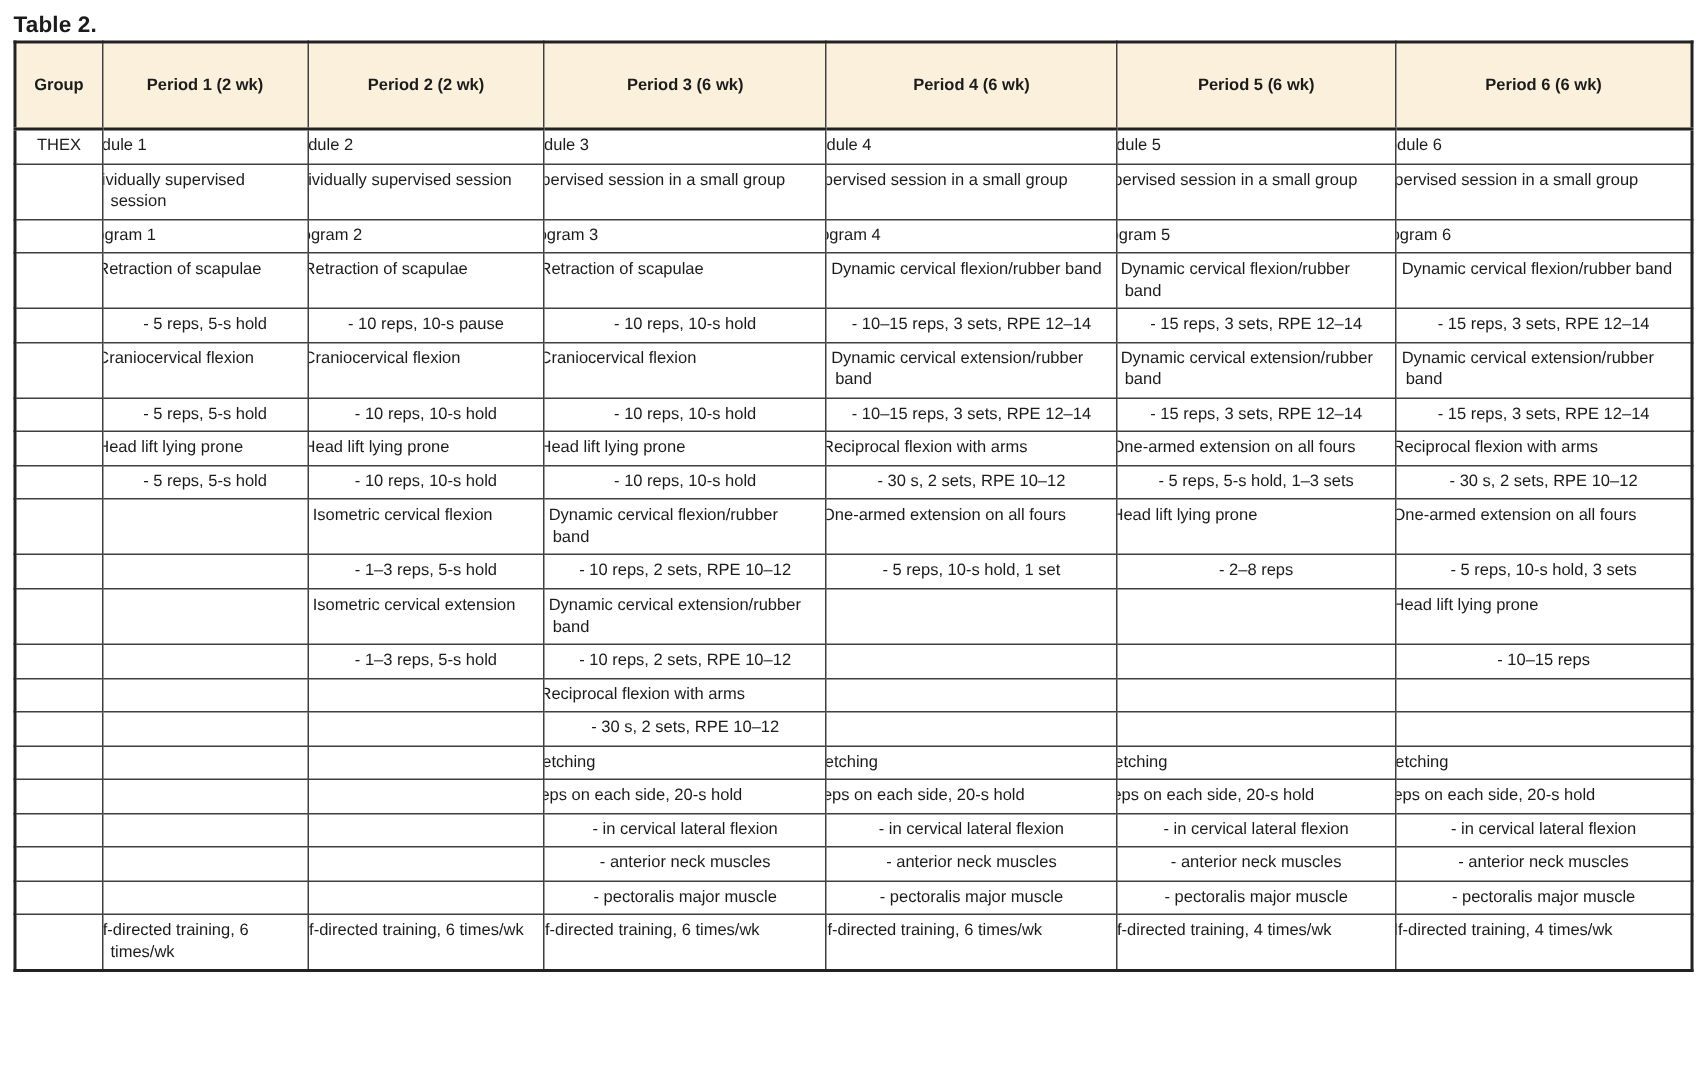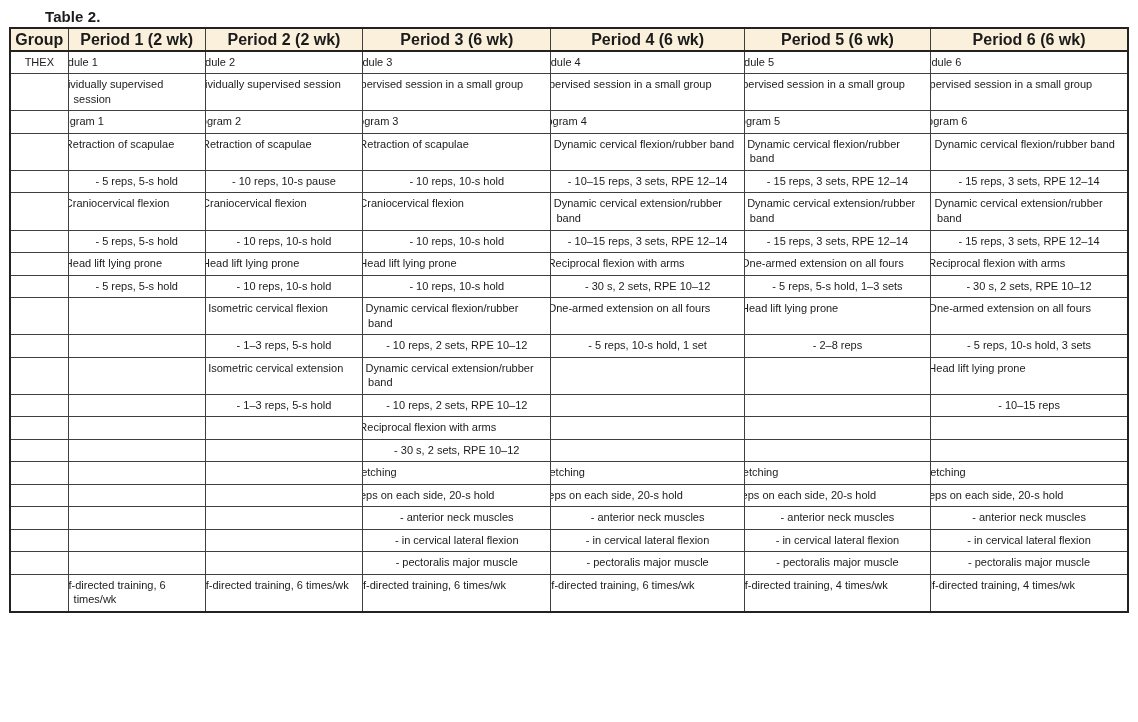--- a/index.html
+++ b/index.html
@@ -16,21 +16,20 @@
     width: 1138px;
     height: 722px;
     box-sizing: border-box;
     padding: 8px 6px 0 9px;
   }
   .table-label {
     font-size: 15px;
     font-weight: bold;
     line-height: 1.25;
     letter-spacing: 0.1px;
-    margin-left: 36px;
   }
   .table-caption {
     font-size: 12.5px;
     line-height: 1.35;
     margin-top: 1px;
     margin-bottom: 7px;
   }
   .fn-mark {
     font-style: italic;
     font-size: 9px;
@@ -47,22 +46,22 @@
     font-size: 11px;
     line-height: 1.32;
     padding: 3px 5px 4px 5px;
     overflow: hidden;
     box-sizing: border-box;
   }
   table.thex thead th {
     background: #faf0dc;
     font-weight: bold;
     text-align: center;
-    font-size: 16px;
-    padding: 0 2px;
+    font-size: 11px;
+    padding: 21px 2px;
     border-bottom: 2px solid #222222;
   }
   
   col.c0 { width: 58px; }
   col.c1 { width: 137px; }
   col.c2 { width: 157px; }
   col.c3 { width: 188px; }
   col.c4 { width: 193px; }
   col.c5 { width: 186px; }
   col.c6 { width: 197px; }
@@ -262,33 +261,33 @@
           <td class="cell-name"></td>
           <td class="cell-name">3 reps on each side, 20-s hold</td>
           <td class="cell-name">3 reps on each side, 20-s hold</td>
           <td class="cell-name">3 reps on each side, 20-s hold</td>
           <td class="cell-name">3 reps on each side, 20-s hold</td>
         </tr>
         <tr>
           <td class="cell-group"></td>
           <td class="cell-name"></td>
           <td class="cell-name"></td>
+          <td class="cell-spec">- in cervical lateral flexion</td>
+          <td class="cell-spec">- in cervical lateral flexion</td>
+          <td class="cell-spec">- in cervical lateral flexion</td>
+          <td class="cell-spec">- in cervical lateral flexion</td>
+        </tr>
+        <tr>
+          <td class="cell-group"></td>
+          <td class="cell-name"></td>
+          <td class="cell-name"></td>
           <td class="cell-spec">- anterior neck muscles</td>
           <td class="cell-spec">- anterior neck muscles</td>
           <td class="cell-spec">- anterior neck muscles</td>
           <td class="cell-spec">- anterior neck muscles</td>
-        </tr>
-        <tr>
-          <td class="cell-group"></td>
-          <td class="cell-name"></td>
-          <td class="cell-name"></td>
-          <td class="cell-spec">- in cervical lateral flexion</td>
-          <td class="cell-spec">- in cervical lateral flexion</td>
-          <td class="cell-spec">- in cervical lateral flexion</td>
-          <td class="cell-spec">- in cervical lateral flexion</td>
         </tr>
         <tr>
           <td class="cell-group"></td>
           <td class="cell-name"></td>
           <td class="cell-name"></td>
           <td class="cell-spec">- pectoralis major muscle</td>
           <td class="cell-spec">- pectoralis major muscle</td>
           <td class="cell-spec">- pectoralis major muscle</td>
           <td class="cell-spec">- pectoralis major muscle</td>
         </tr>

